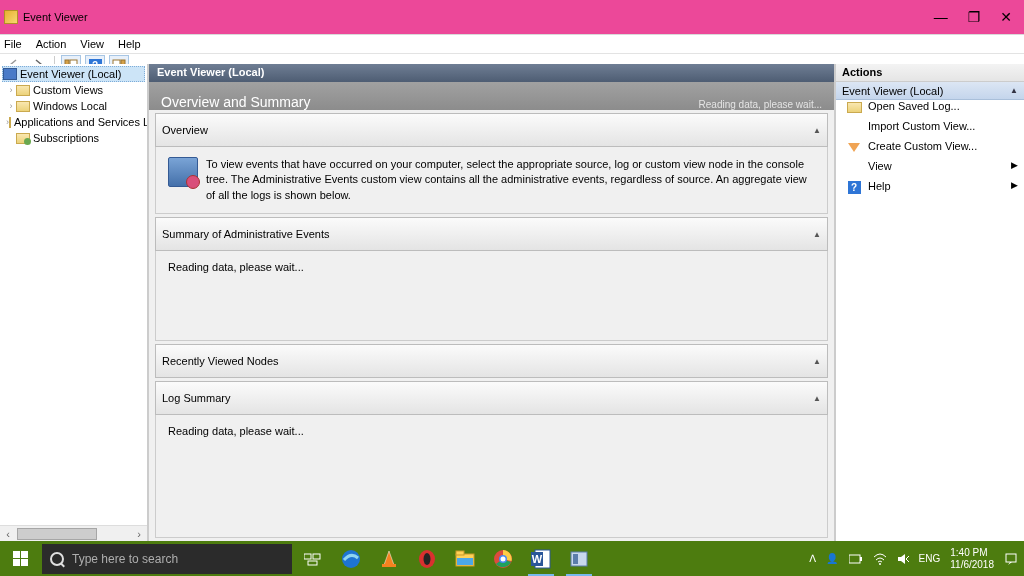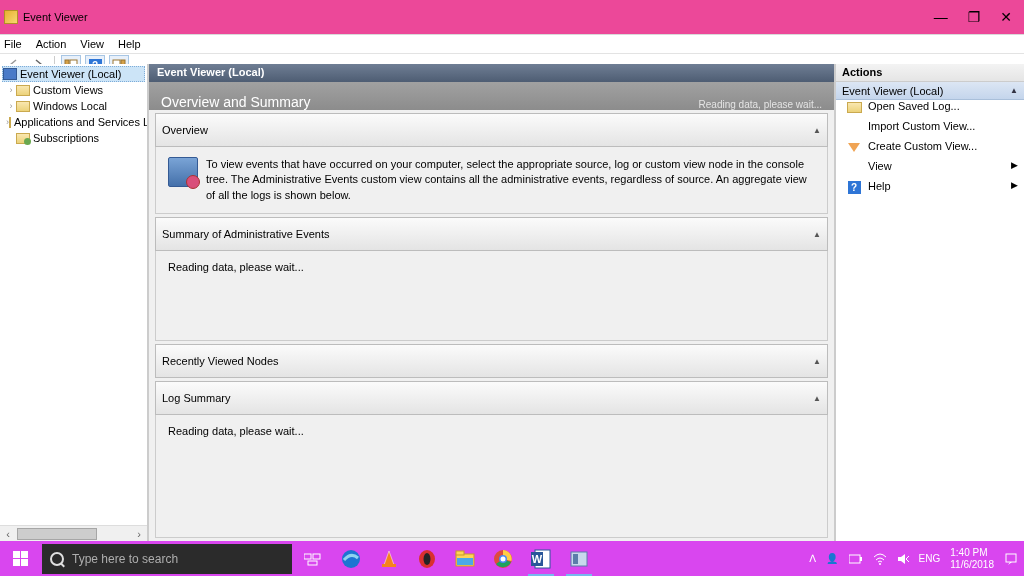--- a/index.html
+++ b/index.html
@@ -51,21 +51,21 @@
 .acthdr{height:18px;background:linear-gradient(#f3f3f3,#e5e5e5);border-bottom:1px solid #ccc;padding:2px 6px;font-weight:bold}
 .actsub{height:18px;background:linear-gradient(#dce6f4,#c4d5ec);border-bottom:1px solid #a9bfda;padding:2px 6px;display:flex;align-items:center}
 .actsub .coll{margin-left:auto;font-size:8px;color:#334}
 .ai{display:flex;align-items:flex-start;height:20px;padding:0 6px 0 10px}
 .ai .aic{width:16px;height:14px;margin-right:6px;display:flex;align-items:center;justify-content:center}
 .ai .arrr{margin-left:auto;font-size:9px}
 .ic-open{background:linear-gradient(#f9e7b0,#ecd27a);border:1px solid #caa94f;width:15px;height:11px}
 .ic-filter{width:0;height:0;border-left:6px solid transparent;border-right:6px solid transparent;border-top:9px solid #f0a454}
 .ic-refresh{width:13px;height:13px;border:2px solid #6aa84f;border-radius:50%;border-top-color:transparent}
 .ic-help{width:13px;height:13px;background:#2e75d6;color:#fff;text-align:center;font-weight:bold;font-size:10px;line-height:13px}
-.taskbar{position:absolute;left:0;right:0;bottom:0;height:35px;background:#d946ef;display:flex;align-items:center}
+.taskbar{position:absolute;left:0;right:0;bottom:0;height:35px;background:#4d7c0f;display:flex;align-items:center}
 .start{width:40px;height:35px;display:flex;align-items:center;justify-content:center}
 .winlogo{width:15px;height:15px;display:grid;grid-template:1fr 1fr/1fr 1fr;gap:1px}
 .winlogo span{background:#fff}
 .search{display:flex;align-items:center;background:#2b2b2b;height:30px;width:250px;margin:0 2px;padding:0 8px}
 .search .sico{width:14px;height:14px;border:2px solid #e0e0e0;border-radius:50%;position:relative;margin-right:8px}
 .search .sico::after{content:"";position:absolute;width:5px;height:2px;background:#e0e0e0;transform:rotate(45deg);bottom:-2px;right:-3px}
 .search span{color:#aeaeae;font-size:12px}
 .tb-app{width:38px;height:35px;display:flex;align-items:center;justify-content:center;position:relative}
 .tb-app .bar{position:absolute;bottom:0;left:6px;right:6px;height:2px;background:#76b9ed}
 .sysright{margin-left:auto;display:flex;align-items:center;gap:10px;padding-right:6px}

